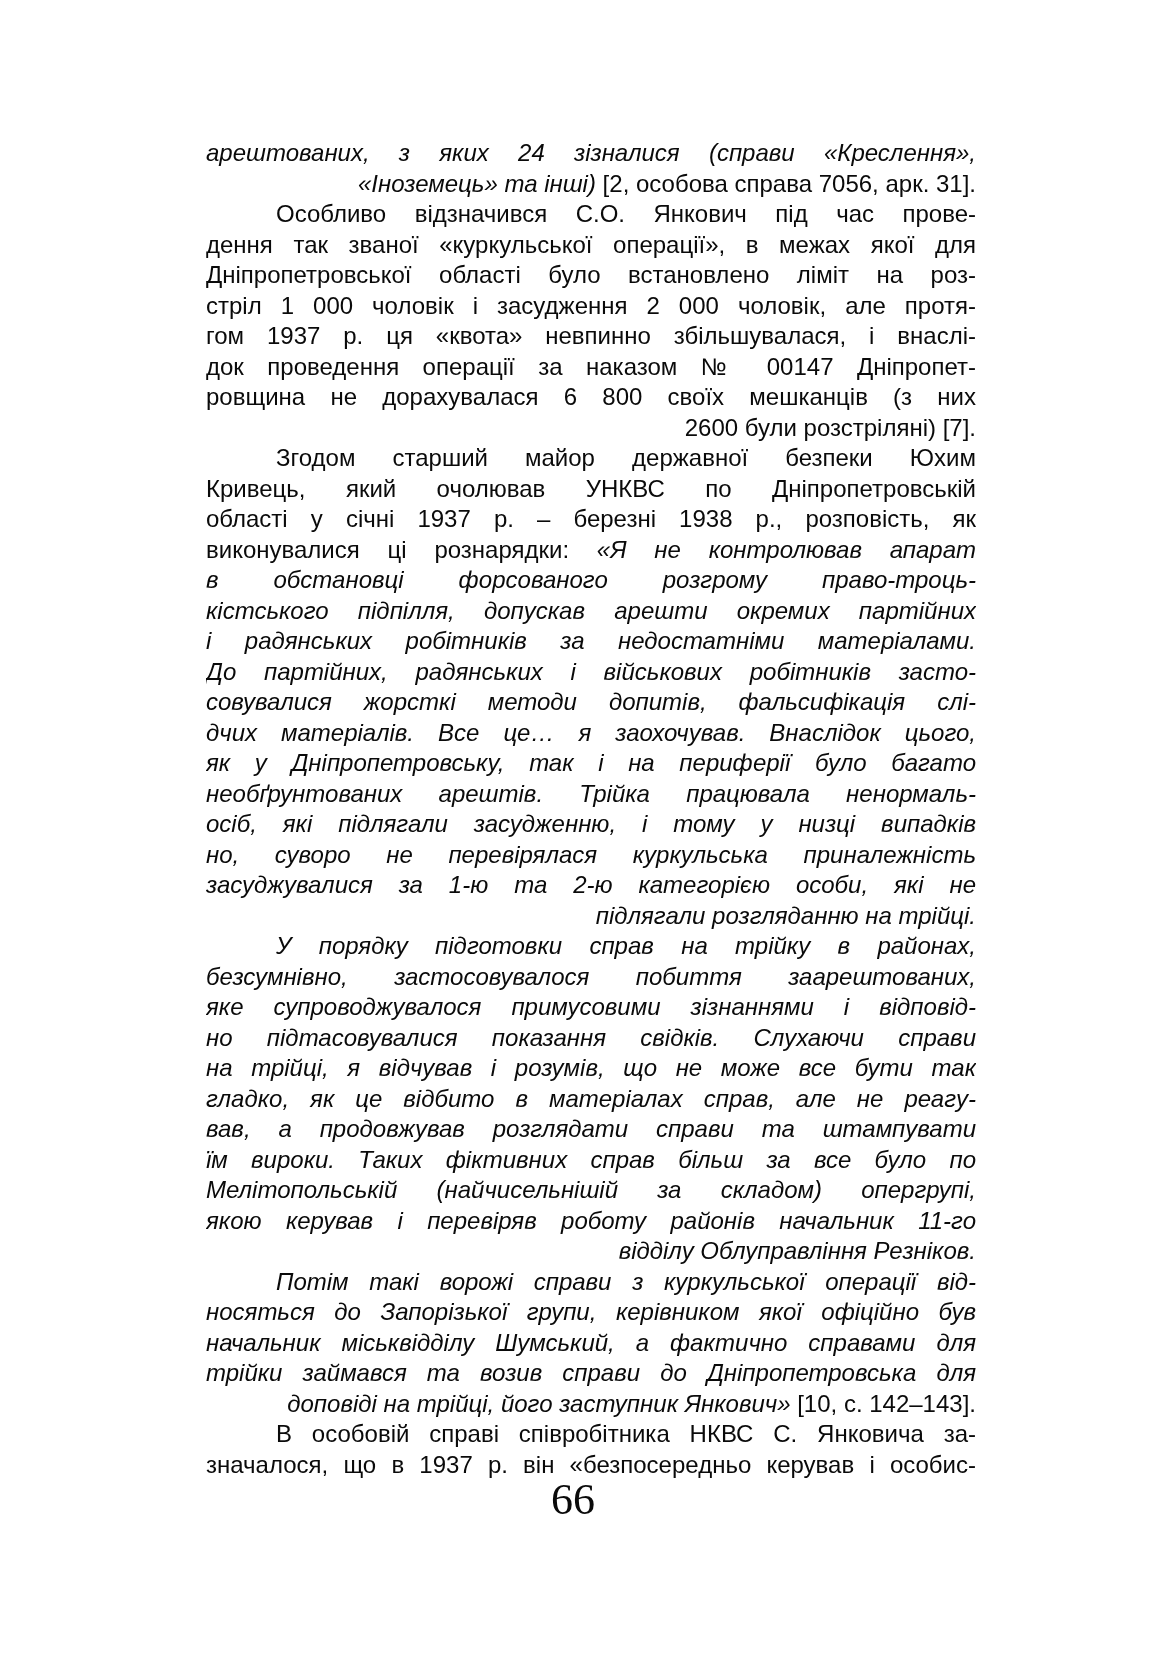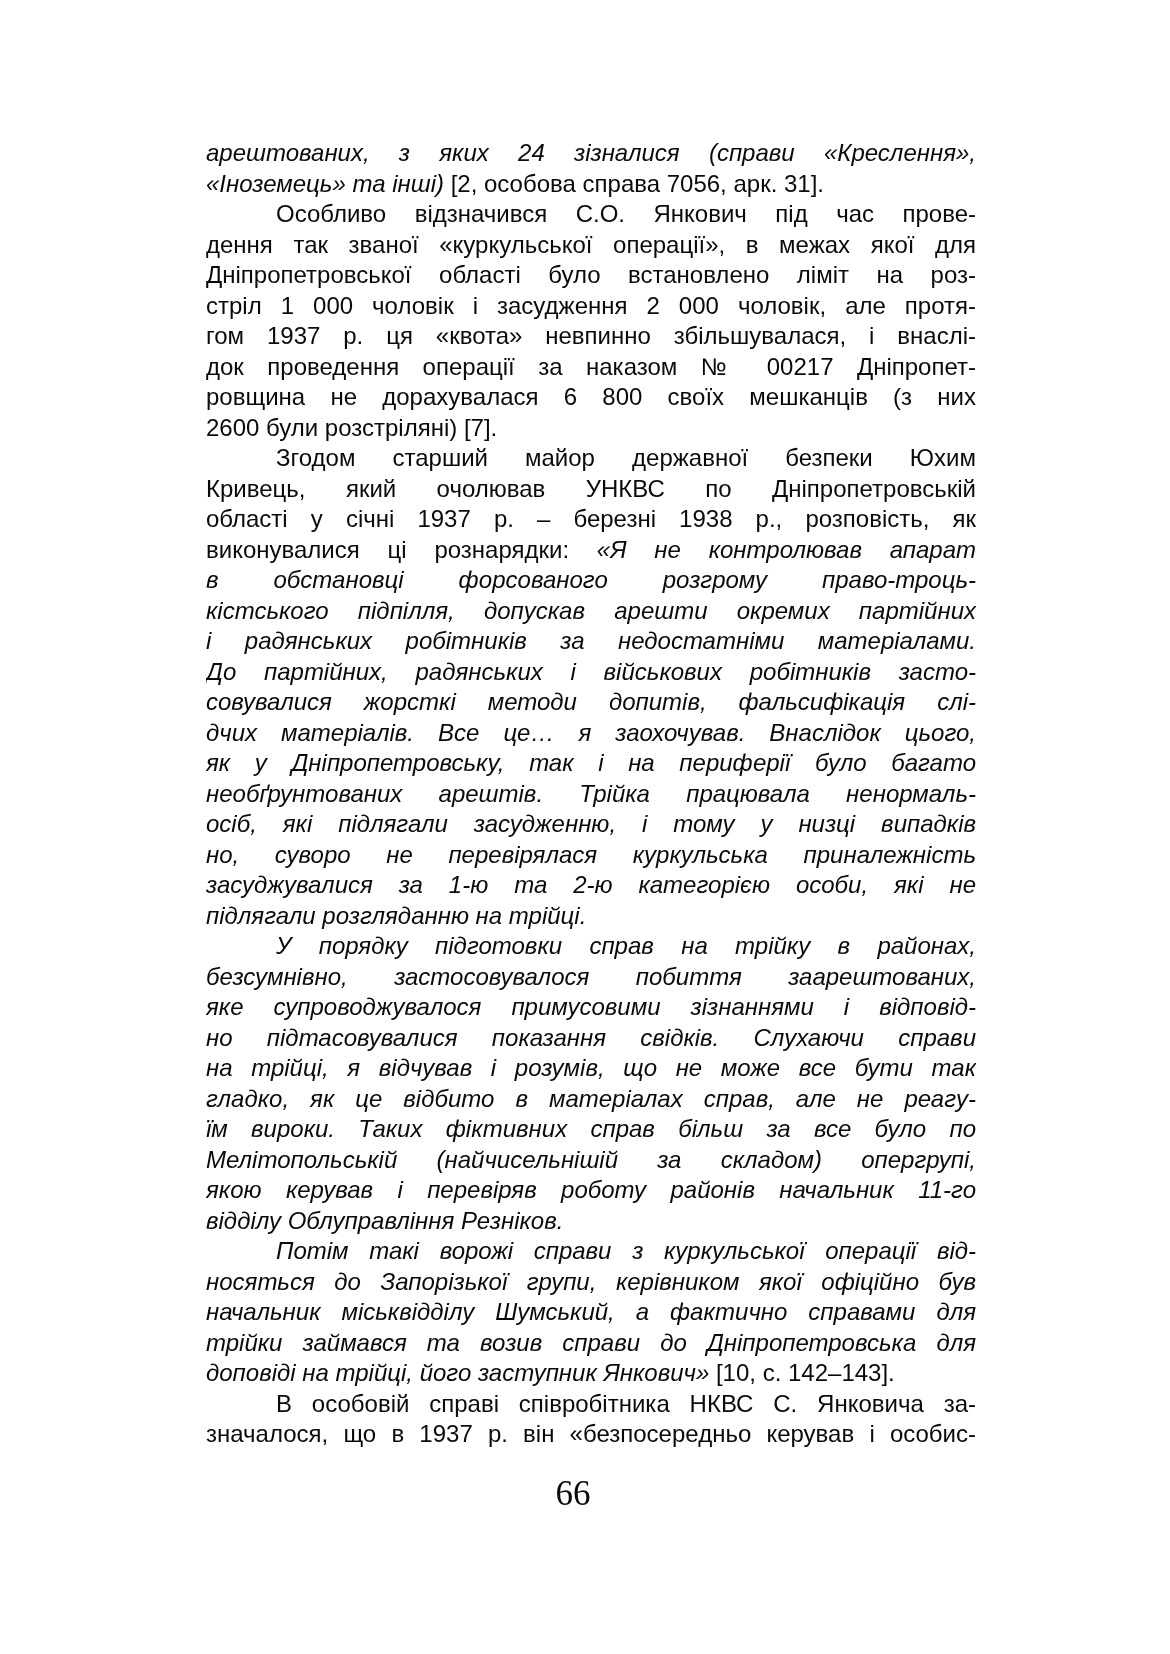--- a/index.html
+++ b/index.html
@@ -16,55 +16,55 @@
     position: absolute;
     left: 206px;
     top: 138px;
     width: 770px;
   }
   .line {
     font-size: 24px;
     line-height: 30.5px;
     height: 30.5px;
     overflow: hidden;
-    text-align: left;
+    text-align: right;
     white-space: normal;
   }
   .line.just {
     text-align: justify;
     text-align-last: justify;
   }
   .line.indent {
     padding-left: 70px;
   }
   .seg { font-style: normal; }
   .seg.italic { font-style: italic; }
   .page-number {
     position: absolute;
     left: 188px;
     top: 1474px;
     width: 770px;
     text-align: center;
     font-family: "Liberation Serif", serif;
-    font-size: 35px;
+    font-size: 44px;
     color: #0a0a0a;
   }
 </style>
 </head>
 <body>
 
 <div class="text-block">
     <div class="line just"><span class="seg italic">арештованих, з яких 24 зізналися (справи «Креслення»,</span></div>
     <div class="line"><span class="seg italic">«Іноземець» та інші) </span><span class="seg">[2, особова справа 7056, арк. 31].</span></div>
     <div class="line indent just"><span class="seg">Особливо відзначився С.О. Янкович під час прове-</span></div>
     <div class="line just"><span class="seg">дення так званої «куркульської операції», в межах якої для</span></div>
     <div class="line just"><span class="seg">Дніпропетровської області було встановлено ліміт на роз-</span></div>
     <div class="line just"><span class="seg">стріл 1 000 чоловік і засудження 2 000 чоловік, але протя-</span></div>
     <div class="line just"><span class="seg">гом 1937 р. ця «квота» невпинно збільшувалася, і внаслі-</span></div>
-    <div class="line just"><span class="seg">док проведення операції за наказом № 00217 Дніпропет-</span></div>
+    <div class="line just"><span class="seg">док проведення операції за наказом № 00147 Дніпропет-</span></div>
     <div class="line just"><span class="seg">ровщина не дорахувалася 6 800 своїх мешканців (з них</span></div>
     <div class="line"><span class="seg">2600 були розстріляні) [7].</span></div>
     <div class="line indent just"><span class="seg">Згодом старший майор державної безпеки Юхим</span></div>
     <div class="line just"><span class="seg">Кривець, який очолював УНКВС по Дніпропетровській</span></div>
     <div class="line just"><span class="seg">області у січні 1937 р. – березні 1938 р., розповість, як</span></div>
     <div class="line just"><span class="seg">виконувалися ці рознарядки: </span><span class="seg italic">«Я не контролював апарат</span></div>
     <div class="line just"><span class="seg italic">в обстановці форсованого розгрому право-троць-</span></div>
     <div class="line just"><span class="seg italic">кістського підпілля, допускав арешти окремих партійних</span></div>
     <div class="line just"><span class="seg italic">і радянських робітників за недостатніми матеріалами.</span></div>
     <div class="line just"><span class="seg italic">До партійних, радянських і військових робітників засто-</span></div>
@@ -75,20 +75,21 @@
     <div class="line just"><span class="seg italic">осіб, які підлягали засудженню, і тому у низці випадків</span></div>
     <div class="line just"><span class="seg italic">но, суворо не перевірялася куркульська приналежність</span></div>
     <div class="line just"><span class="seg italic">засуджувалися за 1-ю та 2-ю категорією особи, які не</span></div>
     <div class="line"><span class="seg italic">підлягали розгляданню на трійці.</span></div>
     <div class="line indent just"><span class="seg italic">У порядку підготовки справ на трійку в районах,</span></div>
     <div class="line just"><span class="seg italic">безсумнівно, застосовувалося побиття заарештованих,</span></div>
     <div class="line just"><span class="seg italic">яке супроводжувалося примусовими зізнаннями і відповід-</span></div>
     <div class="line just"><span class="seg italic">но підтасовувалися показання свідків. Слухаючи справи</span></div>
     <div class="line just"><span class="seg italic">на трійці, я відчував і розумів, що не може все бути так</span></div>
     <div class="line just"><span class="seg italic">гладко, як це відбито в матеріалах справ, але не реагу-</span></div>
+    <div class="line just"><span class="seg italic">вав, а продовжував розглядати справи та штампувати</span></div>
     <div class="line just"><span class="seg italic">їм вироки. Таких фіктивних справ більш за все було по</span></div>
     <div class="line just"><span class="seg italic">Мелітопольській (найчисельнішій за складом) опергрупі,</span></div>
     <div class="line just"><span class="seg italic">якою керував і перевіряв роботу районів начальник 11-го</span></div>
     <div class="line"><span class="seg italic">відділу Облуправління Резніков.</span></div>
     <div class="line indent just"><span class="seg italic">Потім такі ворожі справи з куркульської операції від-</span></div>
     <div class="line just"><span class="seg italic">носяться до Запорізької групи, керівником якої офіційно був</span></div>
     <div class="line just"><span class="seg italic">начальник міськвідділу Шумський, а фактично справами для</span></div>
     <div class="line just"><span class="seg italic">трійки займався та возив справи до Дніпропетровська для</span></div>
     <div class="line"><span class="seg italic">доповіді на трійці, його заступник Янкович» </span><span class="seg">[10, с. 142–143].</span></div>
     <div class="line indent just"><span class="seg">В особовій справі співробітника НКВС С. Янковича за-</span></div>

